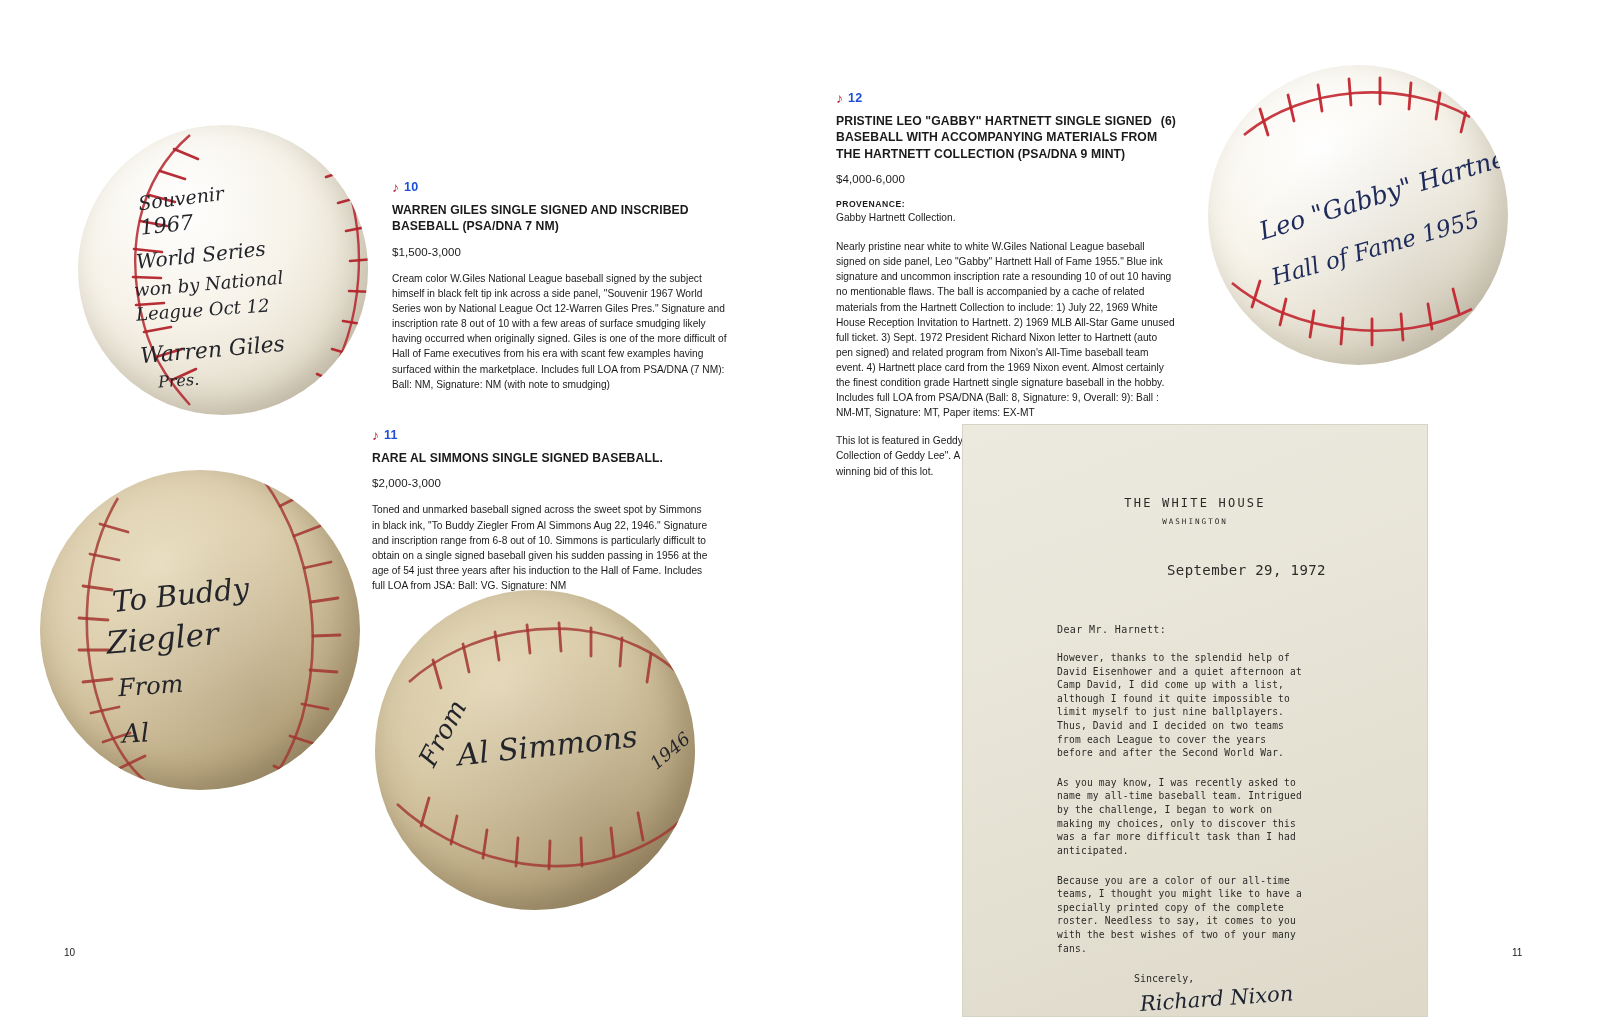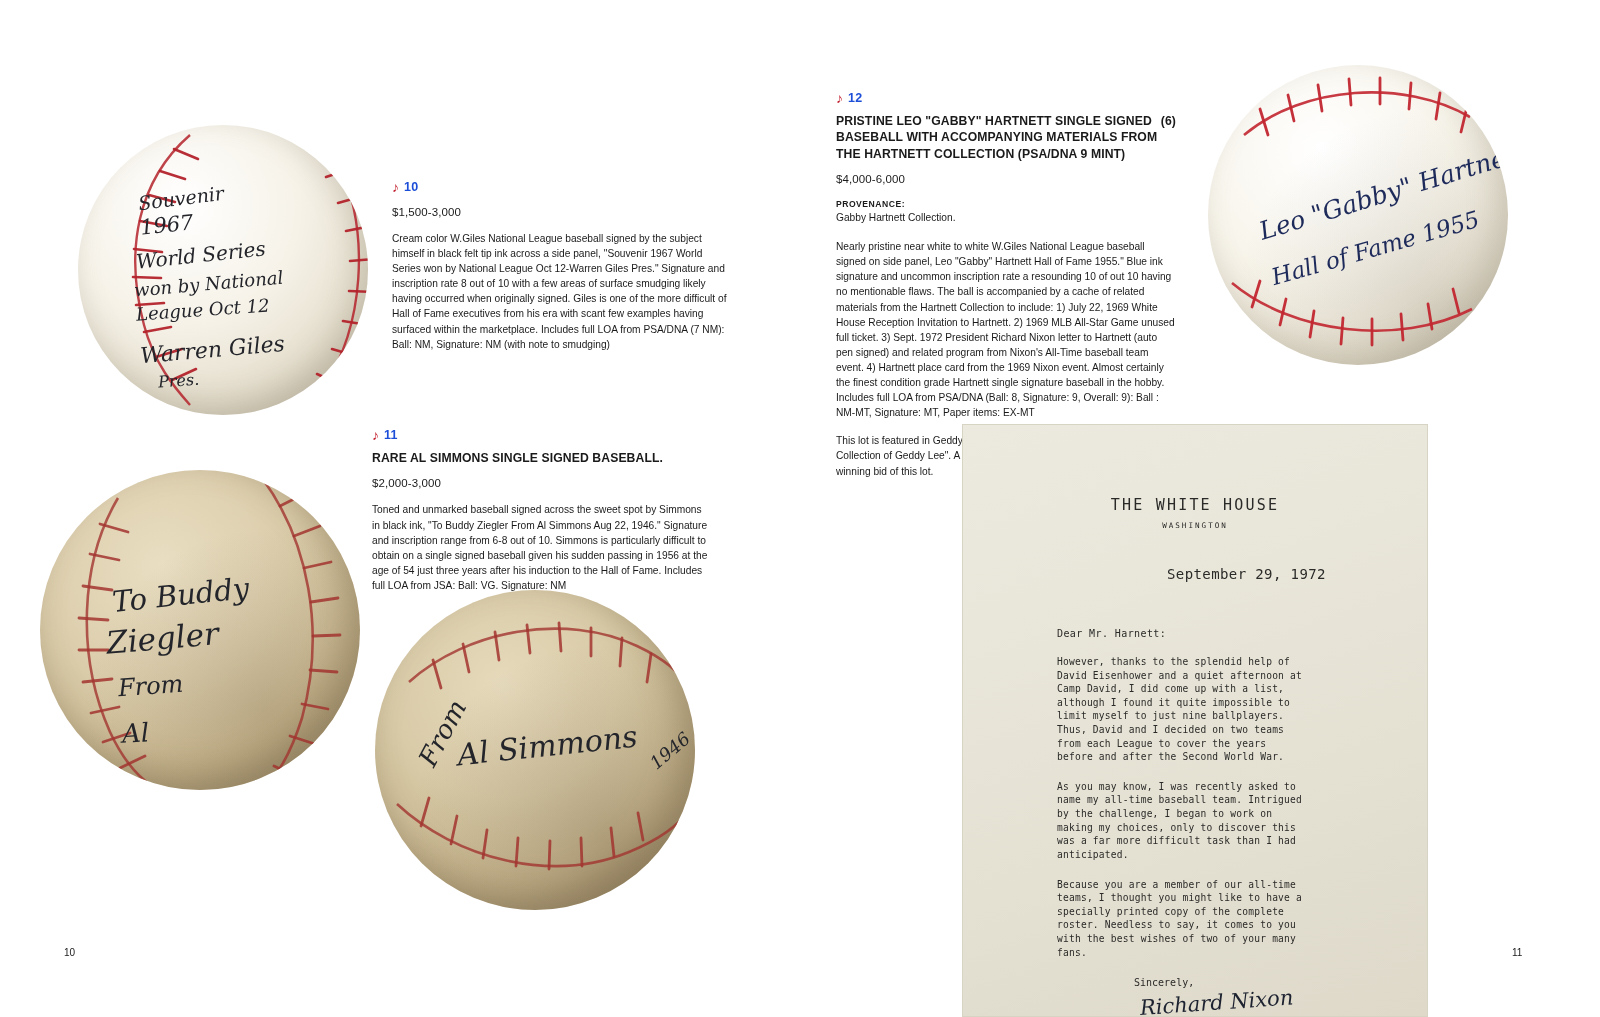--- a/index.html
+++ b/index.html
@@ -128,21 +128,21 @@
     left: 962px; top: 424px;
     width: 466px; height: 593px;
     background: linear-gradient(160deg, #eceadf 0%, #e7e4d7 45%, #ded9c9 100%);
     box-shadow: 0 0 0 1px #d8d4c4 inset;
     font-family: "DejaVu Sans Mono", monospace;
     color: #2a2a28;
     overflow: hidden;
   }
   #nixon-letter .lh {
     text-align: center;
-    font-size: 15px;
+    font-size: 12px;
     letter-spacing: 2.2px;
     margin-top: 72px;
   }
   #nixon-letter .lh2 {
     text-align: center;
     font-size: 7.6px;
     letter-spacing: 2px;
     margin-top: 7px;
   }
   #nixon-letter .date {
@@ -214,20 +214,21 @@
     <div class="sigtext" style="left:56px;top:148px;font-size:18px;transform:rotate(-5deg);">won by National</div>
     <div class="sigtext" style="left:58px;top:174px;font-size:18px;transform:rotate(-4deg);">League Oct 12</div>
     <div class="sigtext" style="left:62px;top:212px;font-size:22px;transform:rotate(-5deg);">Warren Giles</div>
     <div class="sigtext" style="left:80px;top:246px;font-size:16px;transform:rotate(-4deg);">Pres.</div>
   </div>
 
   <div style="position:absolute;left:392px;top:177px;width:340px;">
     <div>
       <span class="note-icon">♪</span><span class="lot-num">10</span>
     </div>
+    <div class="lot-title">WARREN GILES SINGLE SIGNED AND INSCRIBED BASEBALL (PSA/DNA 7 NM)</div>
     <div class="lot-estimate">$1,500-3,000</div>
     <div class="lot-body">Cream color W.Giles National League baseball signed by the subject himself in black felt tip ink across a side panel, "Souvenir 1967 World Series won by National League Oct 12-Warren Giles Pres." Signature and inscription rate 8 out of 10 with a few areas of surface smudging likely having occurred when originally signed. Giles is one of the more difficult of Hall of Fame executives from his era with scant few examples having surfaced within the marketplace. Includes full LOA from PSA/DNA (7 NM): Ball: NM, Signature: NM (with note to smudging)</div>
   </div>
 
   <div style="position:absolute;left:372px;top:425px;width:340px;">
     <div>
       <span class="note-icon">♪</span><span class="lot-num">11</span>
     </div>
     <div class="lot-title">RARE AL SIMMONS SINGLE SIGNED BASEBALL.</div>
     <div class="lot-estimate">$2,000-3,000</div>
@@ -340,21 +341,21 @@
     <div class="lot-body">This lot is featured in Geddy's forthcoming book "72 Stories from the Collection of Geddy Lee". A signed copy of the book will accompany the winning bid of this lot.</div>
   </div>
 
   <div id="nixon-letter">
     <div class="lh">THE WHITE HOUSE</div>
     <div class="lh2">WASHINGTON</div>
     <div class="date">September 29, 1972</div>
     <div class="salute">Dear Mr. Harnett:</div>
     <p class="body">However, thanks to the splendid help of David Eisenhower and a quiet afternoon at Camp David, I did come up with a list, although I found it quite impossible to limit myself to just nine ballplayers. Thus, David and I decided on two teams from each League to cover the years before and after the Second World War.</p>
     <p class="body">As you may know, I was recently asked to name my all-time baseball team. Intrigued by the challenge, I began to work on making my choices, only to discover this was a far more difficult task than I had anticipated.</p>
-    <p class="body">Because you are a member of our all-time teams, I thought you might like to have a specially printed copy of the complete roster. Needless to say, it comes to you with the best wishes of two of your many fans.</p>
+    <p class="body">Because you are a color of our all-time teams, I thought you might like to have a specially printed copy of the complete roster. Needless to say, it comes to you with the best wishes of two of your many fans.</p>
     <div class="sincerely">Sincerely,</div>
     <div class="sig">Richard Nixon</div>
 
   </div>
 
   <div class="folio" style="left:1512px;top:947px;">11</div>
 
 </div>
 
 </body></html>

